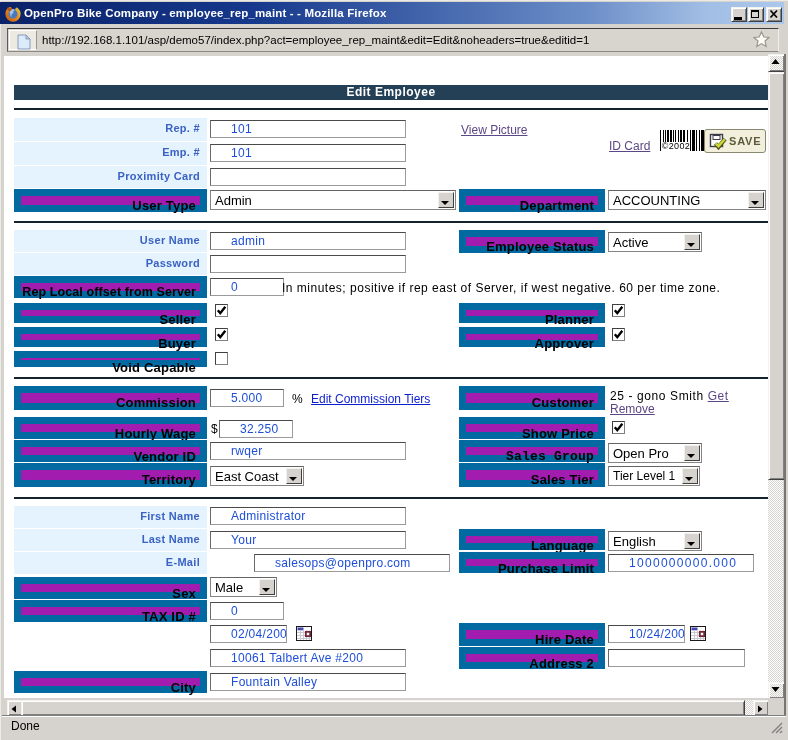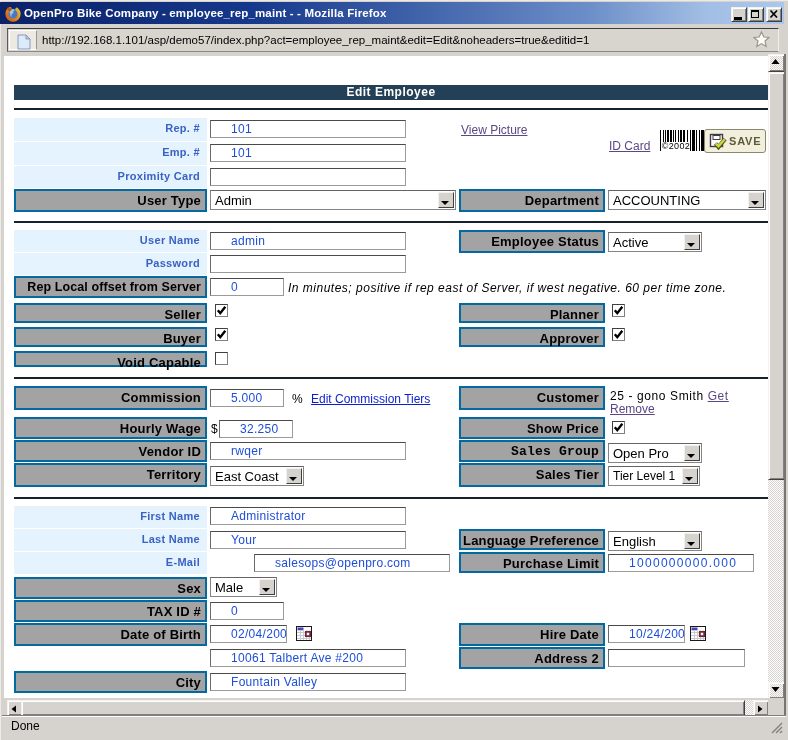--- a/index.html
+++ b/index.html
@@ -18,21 +18,21 @@
 
 #content{position:absolute;left:4px;top:56px;width:764px;height:642px;background:#fff;overflow:hidden;}
 #vscroll{position:absolute;left:768px;top:54px;width:15px;height:643px;background:#d6d3ce;}
 #hscroll{position:absolute;left:4px;top:700px;width:764px;height:15px;background:#d6d3ce;}
 .sbtn{position:absolute;background:#d6d3ce;border:1px solid;border-color:#f4f2ee #404040 #404040 #f4f2ee;box-shadow:inset 1px 1px 0 #fff, inset -1px -1px 0 #808080;}
 #statusbar{position:absolute;left:2px;top:716px;width:784px;height:20px;background:#d6d3ce;border-top:1px solid #fff;box-shadow:0 -1px 0 #808080;font-size:12px;color:#000;}
 
 .hdr{position:absolute;left:10px;top:29px;width:754px;height:15px;background:#234056;color:#fff;font-weight:bold;font-size:12px;text-align:center;line-height:15px;letter-spacing:0.5px;}
 .div{position:absolute;left:10px;width:754px;height:2px;background:#14222e;}
 .lp{position:absolute;left:10px;width:193px;height:22px;background:#e4f3fd;color:#3a62c4;font-weight:bold;font-size:11px;text-align:right;line-height:21px;padding-right:7px;box-sizing:border-box;letter-spacing:0.3px;}
-.lb{position:absolute;left:10px;width:193px;height:21px;background:#a3a3a3;border:2px solid #0369a1;color:#000;font-weight:bold;font-size:13px;letter-spacing:0.2px;text-align:right;line-height:19px;padding-right:4px;box-sizing:border-box;}
+.lb{position:absolute;left:10px;width:193px;height:21px;background:#a21caf;border:7px solid #0369a1;color:#000;font-weight:bold;font-size:13px;letter-spacing:0.2px;text-align:right;line-height:19px;padding-right:4px;box-sizing:border-box;}
 .lbr{left:455px;width:146px;}
 .ti{position:absolute;height:18px;background:#fff;border:1px solid #9a9a9a;border-top-color:#4a4a4a;border-left-color:#6a6a6a;box-sizing:border-box;font-size:12px;font-family:"Liberation Sans",sans-serif;color:#1d4ed8;padding:1px 0 0 20px;white-space:nowrap;overflow:hidden;letter-spacing:0.3px;}
 .sel{position:absolute;height:20px;background:#fff;border:1px solid #848484;border-top-color:#646464;box-sizing:border-box;font-size:13px;color:#000;padding:2px 0 0 4px;white-space:nowrap;}
 .sel .arw{position:absolute;right:1px;top:1px;bottom:1px;width:16px;background:#d6d3ce;border:1px solid;border-color:#f4f2ee #404040 #404040 #f4f2ee;box-sizing:border-box;}
 .sel .tri{position:absolute;right:4px;top:8px;width:0;height:0;border:4px solid transparent;border-top:4px solid #000;}
 .cb{position:absolute;width:13px;height:13px;background:#fff;border:1px solid #808080;border-top:1px solid #404040;border-left:1px solid #404040;box-sizing:border-box;}
 .cb svg{display:block;margin-top:0px;}
 .link{color:#5b4785;text-decoration:underline;font-size:12px;}
 .blink{color:#0d1ecc;text-decoration:underline;font-size:12px;}
 .txt{position:absolute;font-size:12px;color:#000;white-space:nowrap;}
@@ -146,21 +146,21 @@
   <div class="lb lbr" style="top:174px;height:23px;">Employee Status</div>
   <div class="sel" style="left:604px;top:176px;width:94px;">Active<div class="arw">
         <div class="tri"></div>
       </div></div>
 
   <div class="lp" style="top:197px">Password</div>
   <div class="ti" style="left:206px;top:199px;width:196px;"></div>
 
   <div class="lb" style="top:220px;height:22px;font-size:12.5px;letter-spacing:0.1px;">Rep Local offset from Server</div>
   <div class="ti" style="left:206px;top:222px;width:74px;">0</div>
-  <span class="txt" style="left:284px;top:225px;letter-spacing:0.5px;font-style:italic;">In minutes; positive if rep east of Server, if west negative. 60 per time zone.</span>
+  <span class="txt" style="left:278px;top:225px;letter-spacing:0.5px;">In minutes; positive if rep east of Server, if west negative. 60 per time zone.</span>
 
   <div class="lb" style="top:247px;height:20px;">Seller</div>
   <div class="cb" style="left:211px;top:248px;">
       <svg width="11" height="11" viewBox="0 0 11 11">
         <path d="M1.8 5.2 L4.3 8.2 L9.3 1.8" stroke="#000" stroke-width="2.4" fill="none"></path>
       </svg>
     </div>
   <div class="lb lbr" style="top:247px;height:20px;">Planner</div>
   <div class="cb" style="left:608px;top:248px;">
       <svg width="11" height="11" viewBox="0 0 11 11">
@@ -238,21 +238,20 @@
   <div class="ti" style="left:604px;top:498px;width:146px;letter-spacing:1.3px;">1000000000.000</div>
 
   <div class="lb" style="top:521px;height:22px;">Sex</div>
   <div class="sel" style="left:206px;top:521px;width:67px;">Male<div class="arw">
         <div class="tri"></div>
       </div></div>
 
   <div class="lb" style="top:544px;height:22px;">TAX ID #</div>
   <div class="ti" style="left:206px;top:546px;width:74px;">0</div>
 
-  <div class="lb" style="top:567px;height:23px;">Date of Birth</div>
   <div class="ti" style="left:206px;top:569px;width:77px;">02/04/2009</div>
   <svg class="abs" style="left:292px;top:570px" width="16" height="15" viewBox="0 0 16 15">
     <rect x="0.5" y="0.5" width="15" height="14" fill="#fdfdfd" stroke="#1a1a1a"></rect>
     <rect x="1.5" y="1.5" width="6" height="2.8" fill="#4747b2"></rect>
     <g stroke="#c9c9d2" stroke-width="1">
         <path d="M1 6.5 H15 M1 9.5 H15 M1 12.5 H15 M4.5 4.5 V14 M7.5 4.5 V14 M10.5 4.5 V14 M13.5 4.5 V14"></path>
       </g>
     <rect x="9.8" y="5.8" width="4.4" height="4.4" fill="none" stroke="#732535" stroke-width="1.7"></rect>
   </svg>
   <div class="lb lbr" style="top:567px;height:23px;">Hire Date</div>

